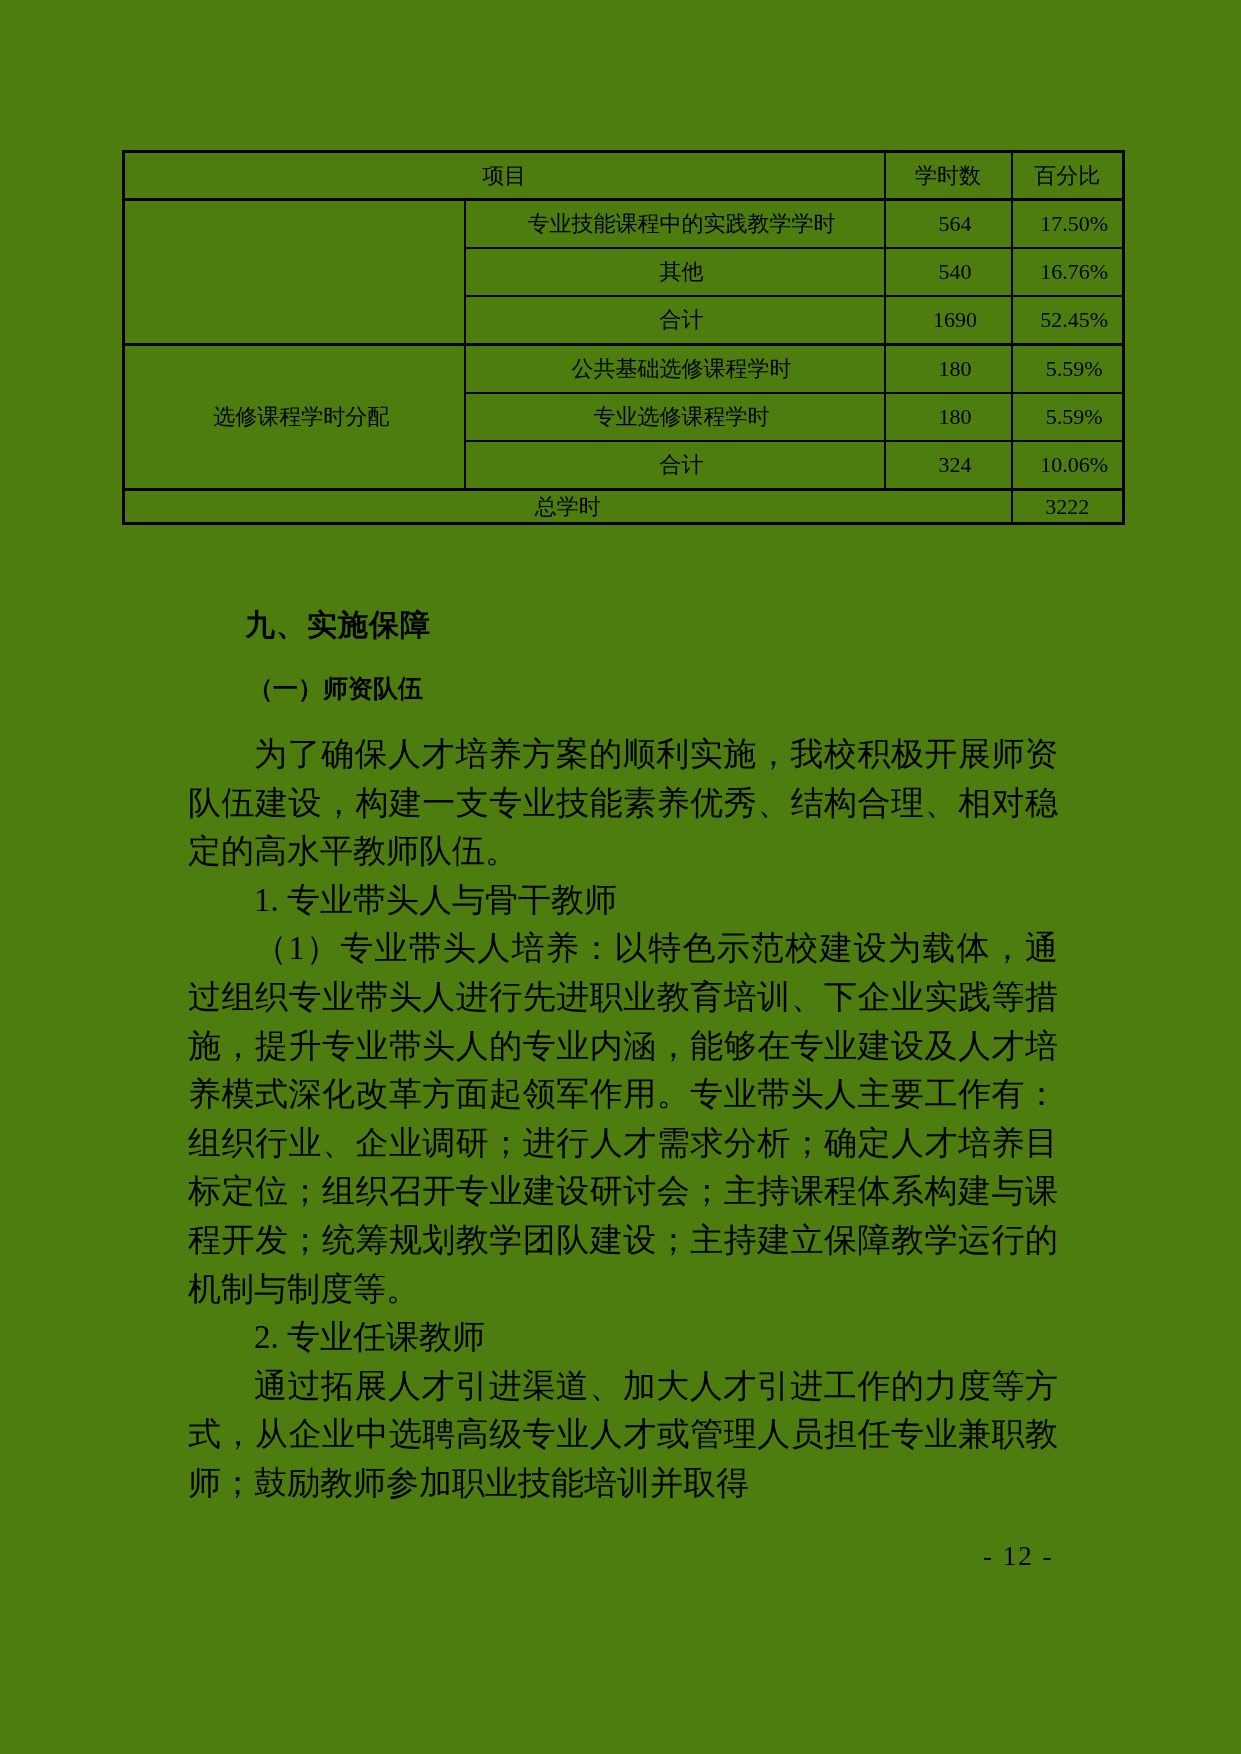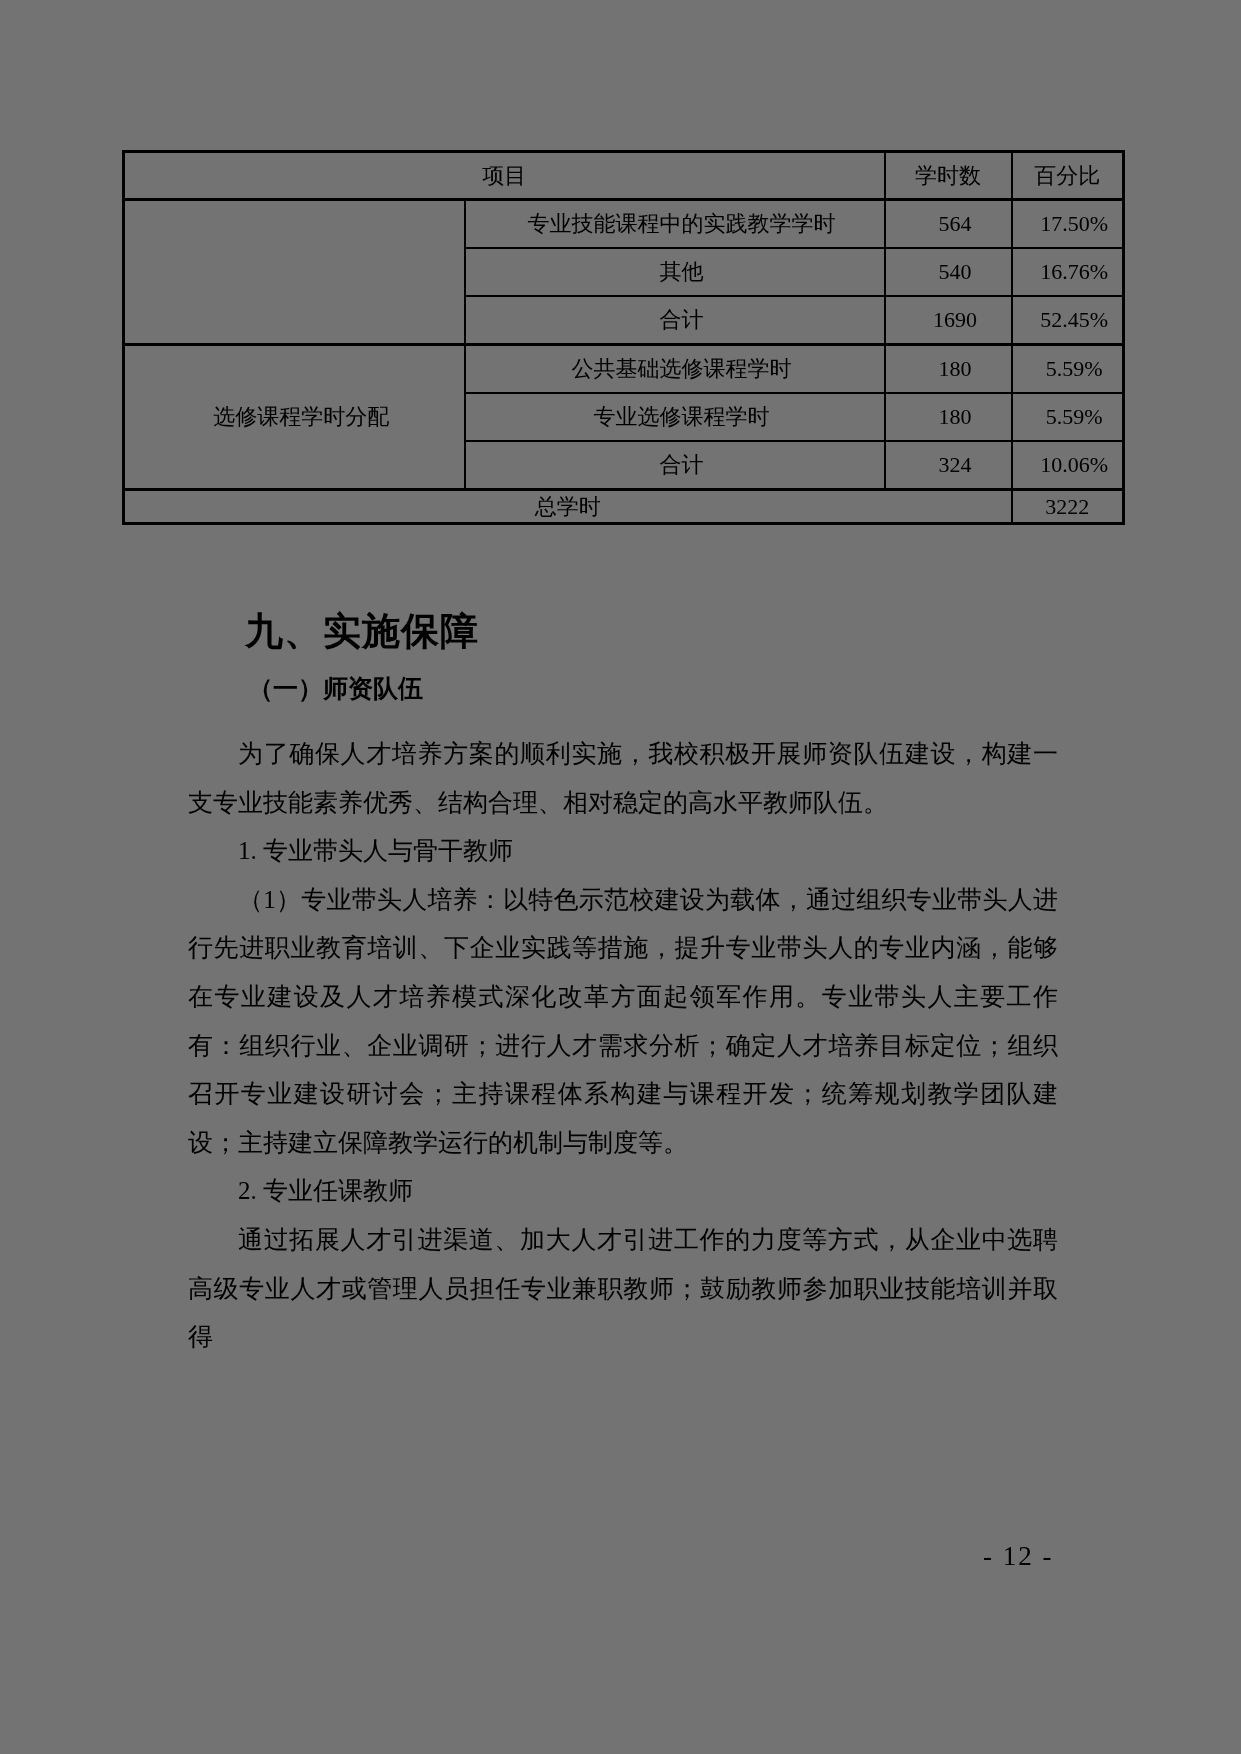--- a/index.html
+++ b/index.html
@@ -1,20 +1,20 @@
 <!DOCTYPE html>
 <html><head>
 <meta charset="utf-8">
 <style>
   html,body { margin:0; padding:0; background:#e8e8e8; }
   .page {
     position:relative;
     width:1241px; height:1754px;
     margin:0 auto;
-    background:#737373;
+    background:#4d7c0f;
     color:#000;
     font-family:"Liberation Serif","DejaVu Serif",serif;
     overflow:hidden;
   }
 
   
   table.hours-table {
     position:absolute; left:122px; top:150px;
     width:1000px;
     border-collapse:collapse;
@@ -31,35 +31,35 @@
     white-space:nowrap;
   }
   tr.r-header td { height:45px; }
   tr.r-std td    { height:46px;padding-left:18px; }
   tr.r-footer td { height:31px;font-family:Liberation Serif, serif; }
   tr.sep td { border-top-width:3px; }
 
   
   .h-section {
     position:absolute; left:245px; top:612px;
-    font-family:Liberation Sans, sans-serif;
-    font-size:38px; font-weight:600; line-height:1;
+    font-family:Liberation Mono, monospace;
+    font-size:30px; font-weight:600; line-height:1;
     letter-spacing:1px;
   }
   .h-subsection {
     position:absolute; left:248px; top:676px;
     font-family:"Liberation Sans","DejaVu Sans",sans-serif;
     font-size:25px; font-weight:700; line-height:1;
   }
 
   
   .body-text {
     position:absolute; left:188px; top:730px;
     width:870px;
-    font-size:25px;
+    font-size:33px;
     line-height:48.6px;
     text-align:justify;
     text-justify:inter-character;
     word-break:break-all;
   }
   .body-text p { margin:0; text-indent:2em; }
 
   
   .page-number {
     position:absolute; left:983px; top:1540px;

